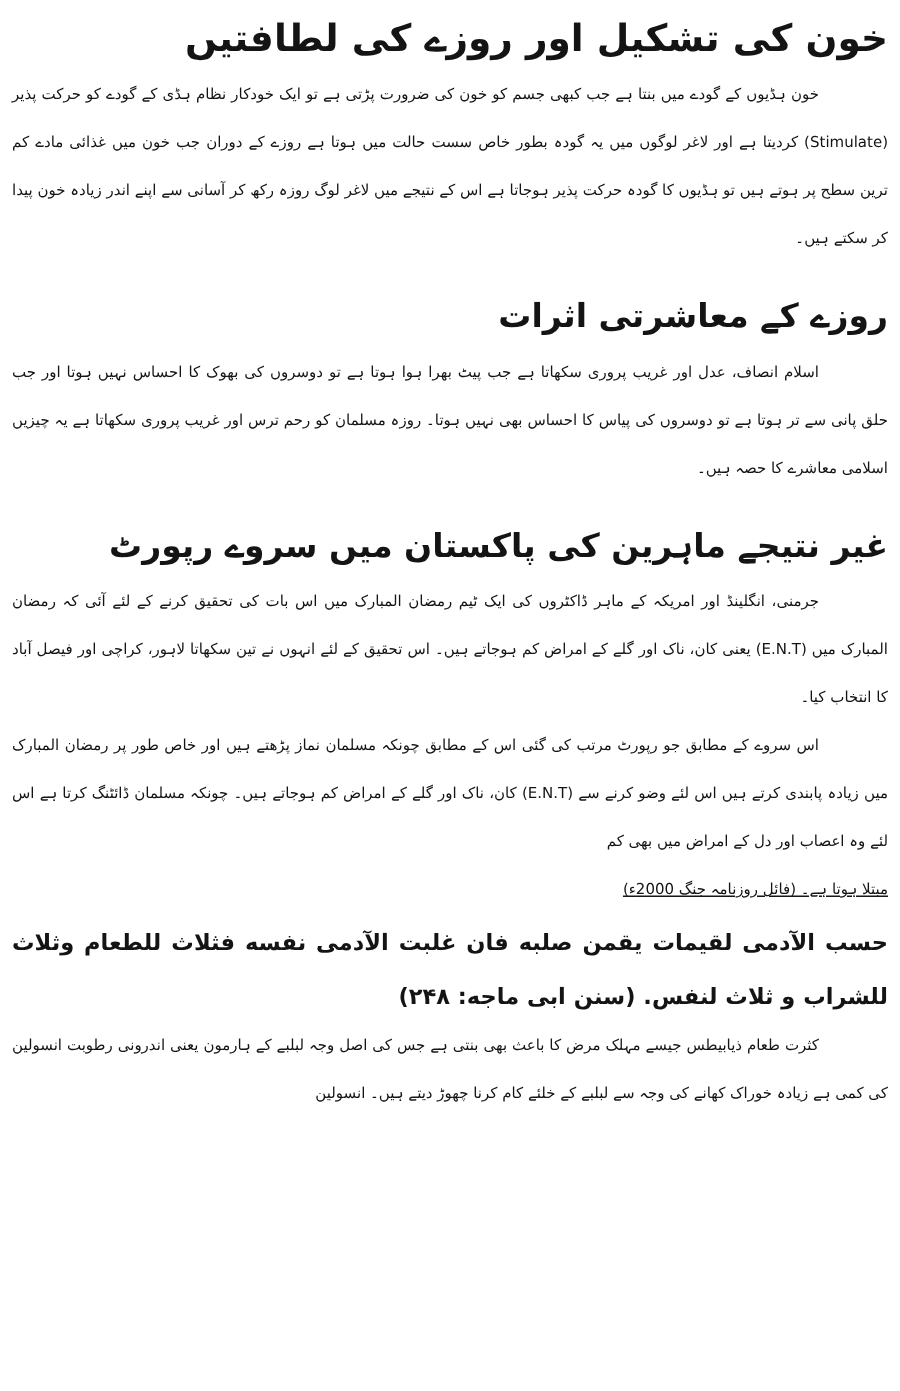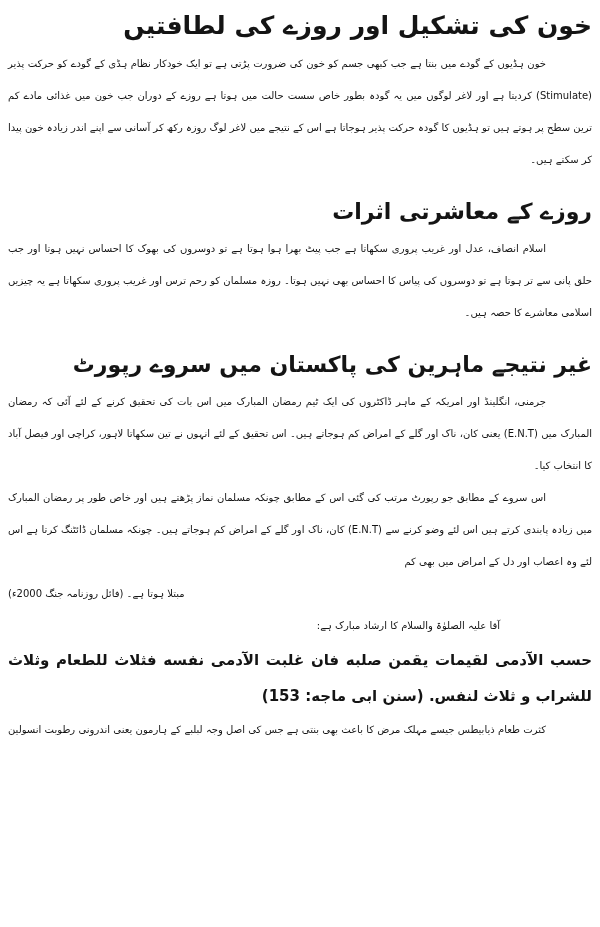--- a/index.html
+++ b/index.html
@@ -42,22 +42,23 @@
     font-size: 10px;
     line-height: 32px;
     text-align: justify;
     margin: 0;
     padding: 0;
   }
   .ind {
     text-indent: 46px; 
   }
   .center {
-    text-align: left;
+    text-align: right;
     text-indent: 0;
+    text-decoration: underline;
   }
   .intro {
     text-align: right;
     padding-right: 92px;
   }
   .hadith {
     font-weight: bold;
     font-size: 15px;
     line-height: 36px;
     margin: 0;
@@ -82,22 +83,21 @@
   <p class="body ind">اسلام انصاف، عدل اور غریب پروری سکھاتا ہے جب پیٹ بھرا ہوا ہوتا ہے تو دوسروں کی بھوک کا احساس نہیں ہوتا اور جب حلق پانی سے تر ہوتا ہے تو دوسروں کی پیاس کا احساس بھی نہیں ہوتا۔ روزہ مسلمان کو رحم ترس اور غریب پروری سکھاتا ہے یہ چیزیں اسلامی معاشرے کا حصہ ہیں۔</p>
 
   <h2 class="h h2">غیر نتیجے ماہرین کی پاکستان میں سروے رپورٹ</h2>
 
   <p class="body ind">جرمنی، انگلینڈ اور امریکہ کے ماہر ڈاکٹروں کی ایک ٹیم رمضان المبارک میں اس بات کی تحقیق کرنے کے لئے آئی کہ رمضان المبارک میں (E.N.T) یعنی کان، ناک اور گلے کے امراض کم ہوجاتے ہیں۔ اس تحقیق کے لئے انہوں نے تین سکھاتا لاہور، کراچی اور فیصل آباد کا انتخاب کیا۔</p>
 
   <p class="body ind">اس سروے کے مطابق جو رپورٹ مرتب کی گئی اس کے مطابق چونکہ مسلمان نماز پڑھتے ہیں اور خاص طور پر رمضان المبارک میں زیادہ پابندی کرتے ہیں اس لئے وضو کرنے سے (E.N.T) کان، ناک اور گلے کے امراض کم ہوجاتے ہیں۔ چونکہ مسلمان ڈائٹنگ کرتا ہے اس لئے وہ اعصاب اور دل کے امراض میں بھی کم</p>
 
   <p class="body center">مبتلا ہوتا ہے۔ (فائل روزنامہ جنگ 2000ء)</p>
 
-  <p class="body intro">آقا علیہ الصلوٰۃ والسلام کا ارشاد مبارک ہے:</p>
 
   <p class="hadith stretch">حسب الآدمی لقیمات یقمن صلبه فان غلبت الآدمی نفسه فثلاث للطعام وثلاث</p>
 
-  <p class="hadith">للشراب و ثلاث لنفس. (سنن ابی ماجه: 153)</p>
+  <p class="hadith">للشراب و ثلاث لنفس. (سنن ابی ماجه: ۲۴۸)</p>
 
 
   <p class="body ind">کثرت طعام ذیابیطس جیسے مہلک مرض کا باعث بھی بنتی ہے جس کی اصل وجہ لبلبے کے ہارمون یعنی اندرونی رطوبت انسولین کی کمی ہے زیادہ خوراک کھانے کی وجہ سے لبلبے کے خلئے کام کرنا چھوڑ دیتے ہیں۔ انسولین</p>
 
 </div>
 
 </body></html>

